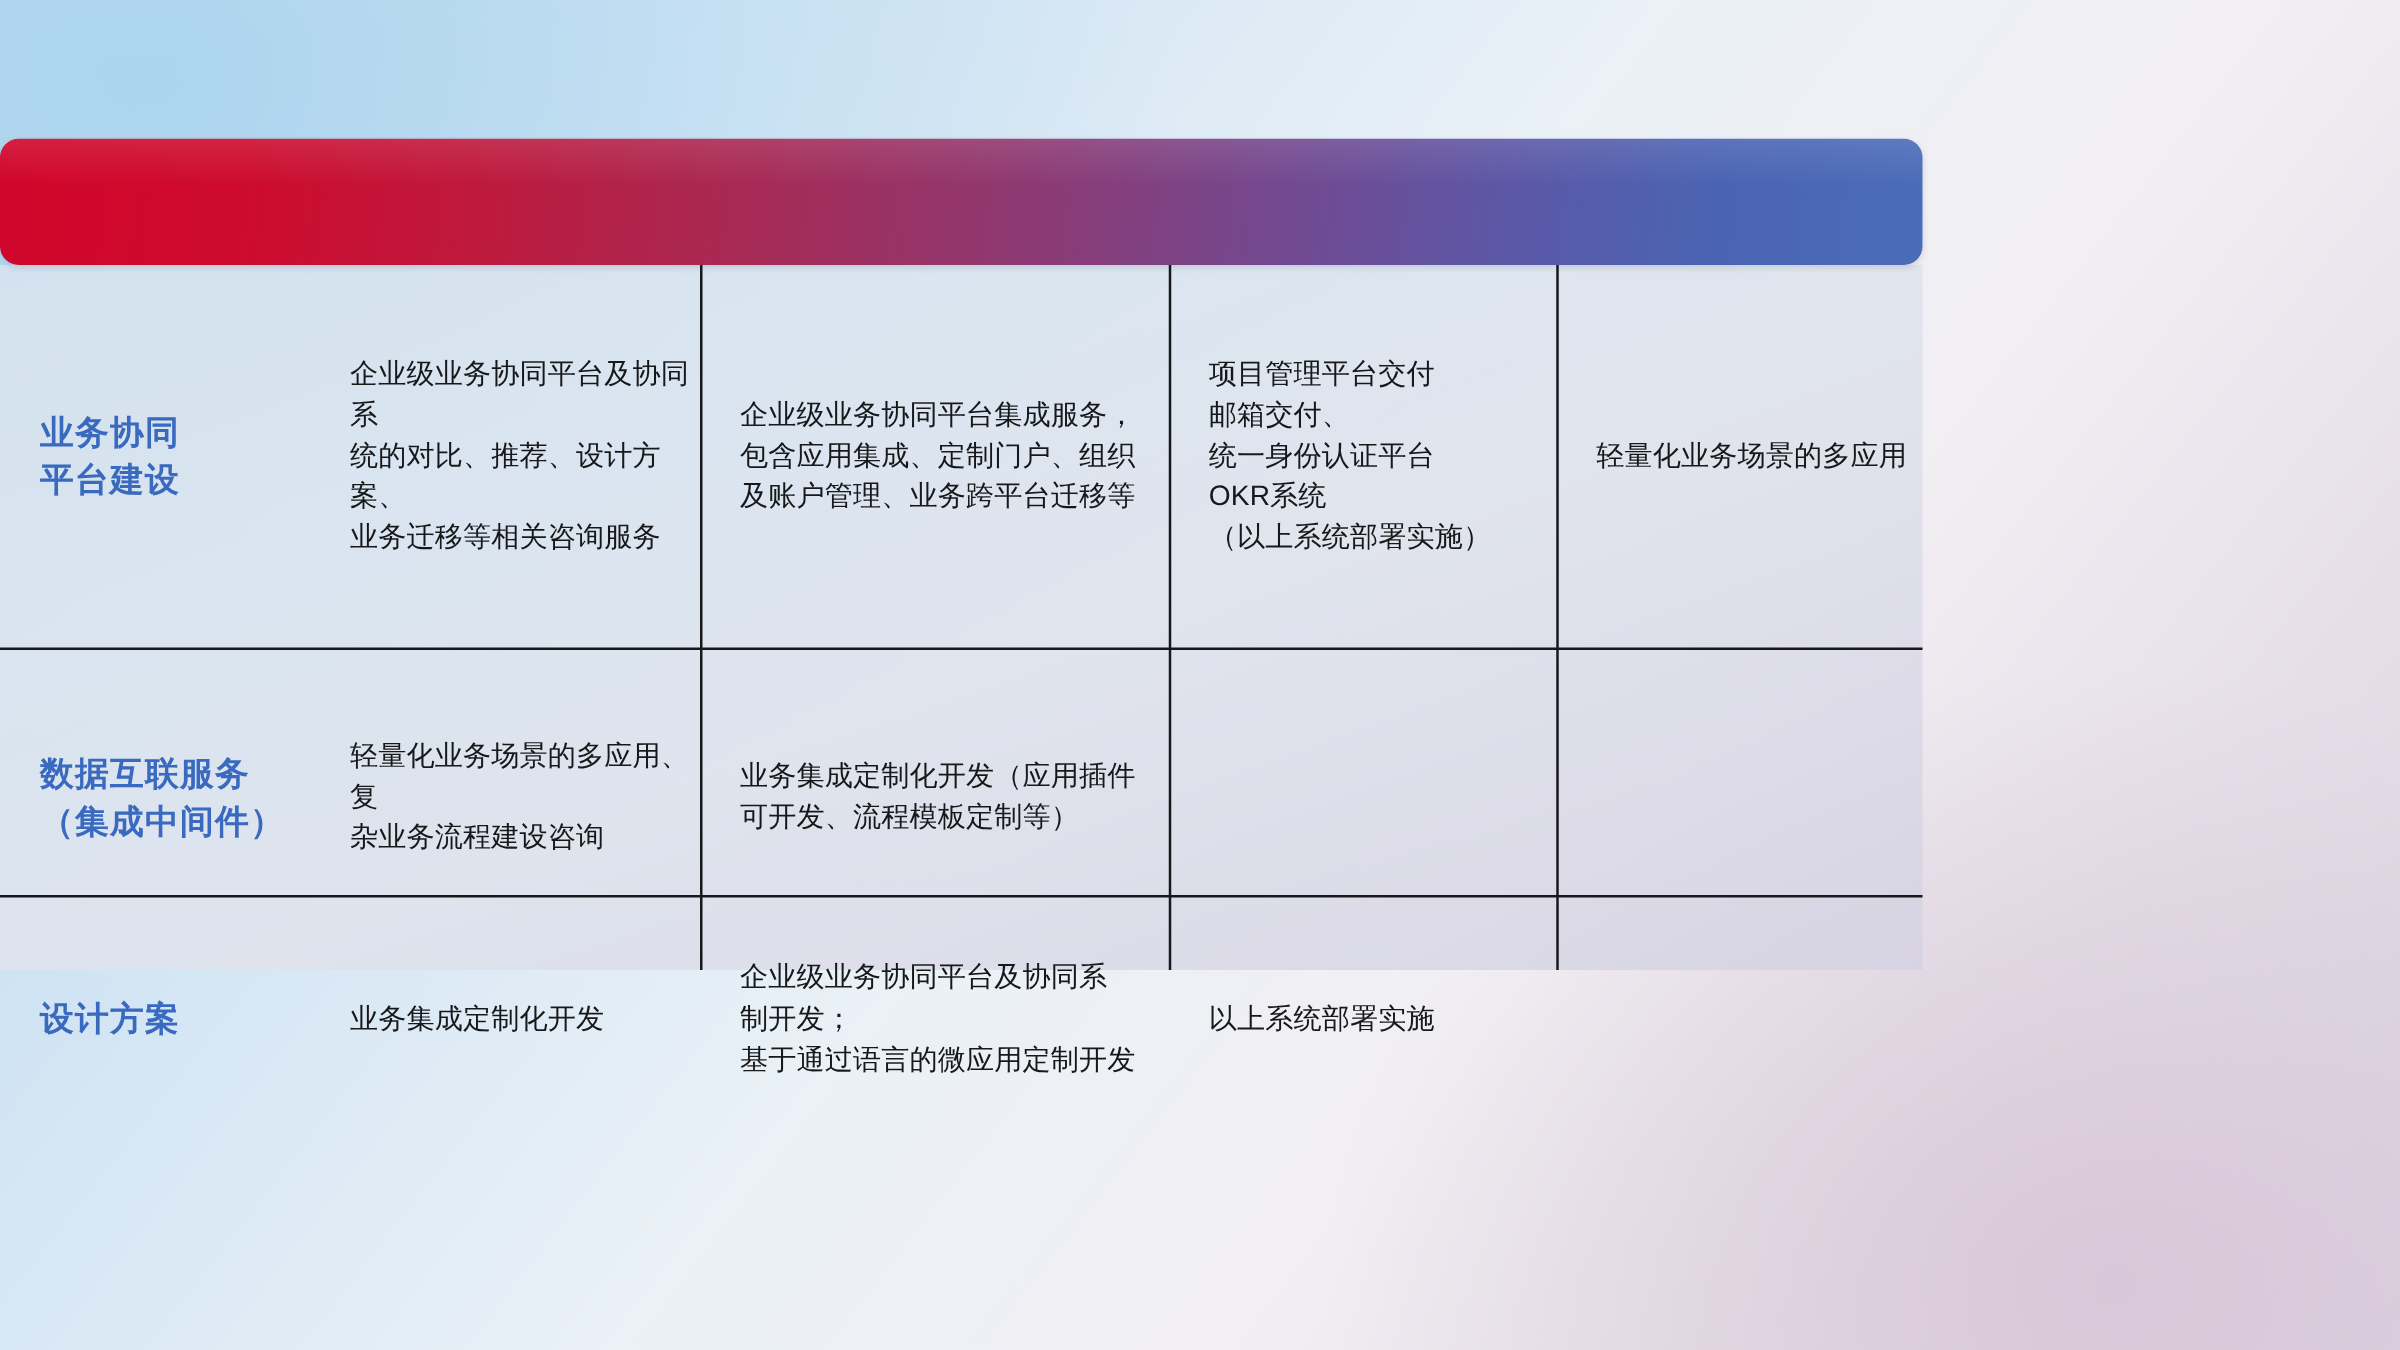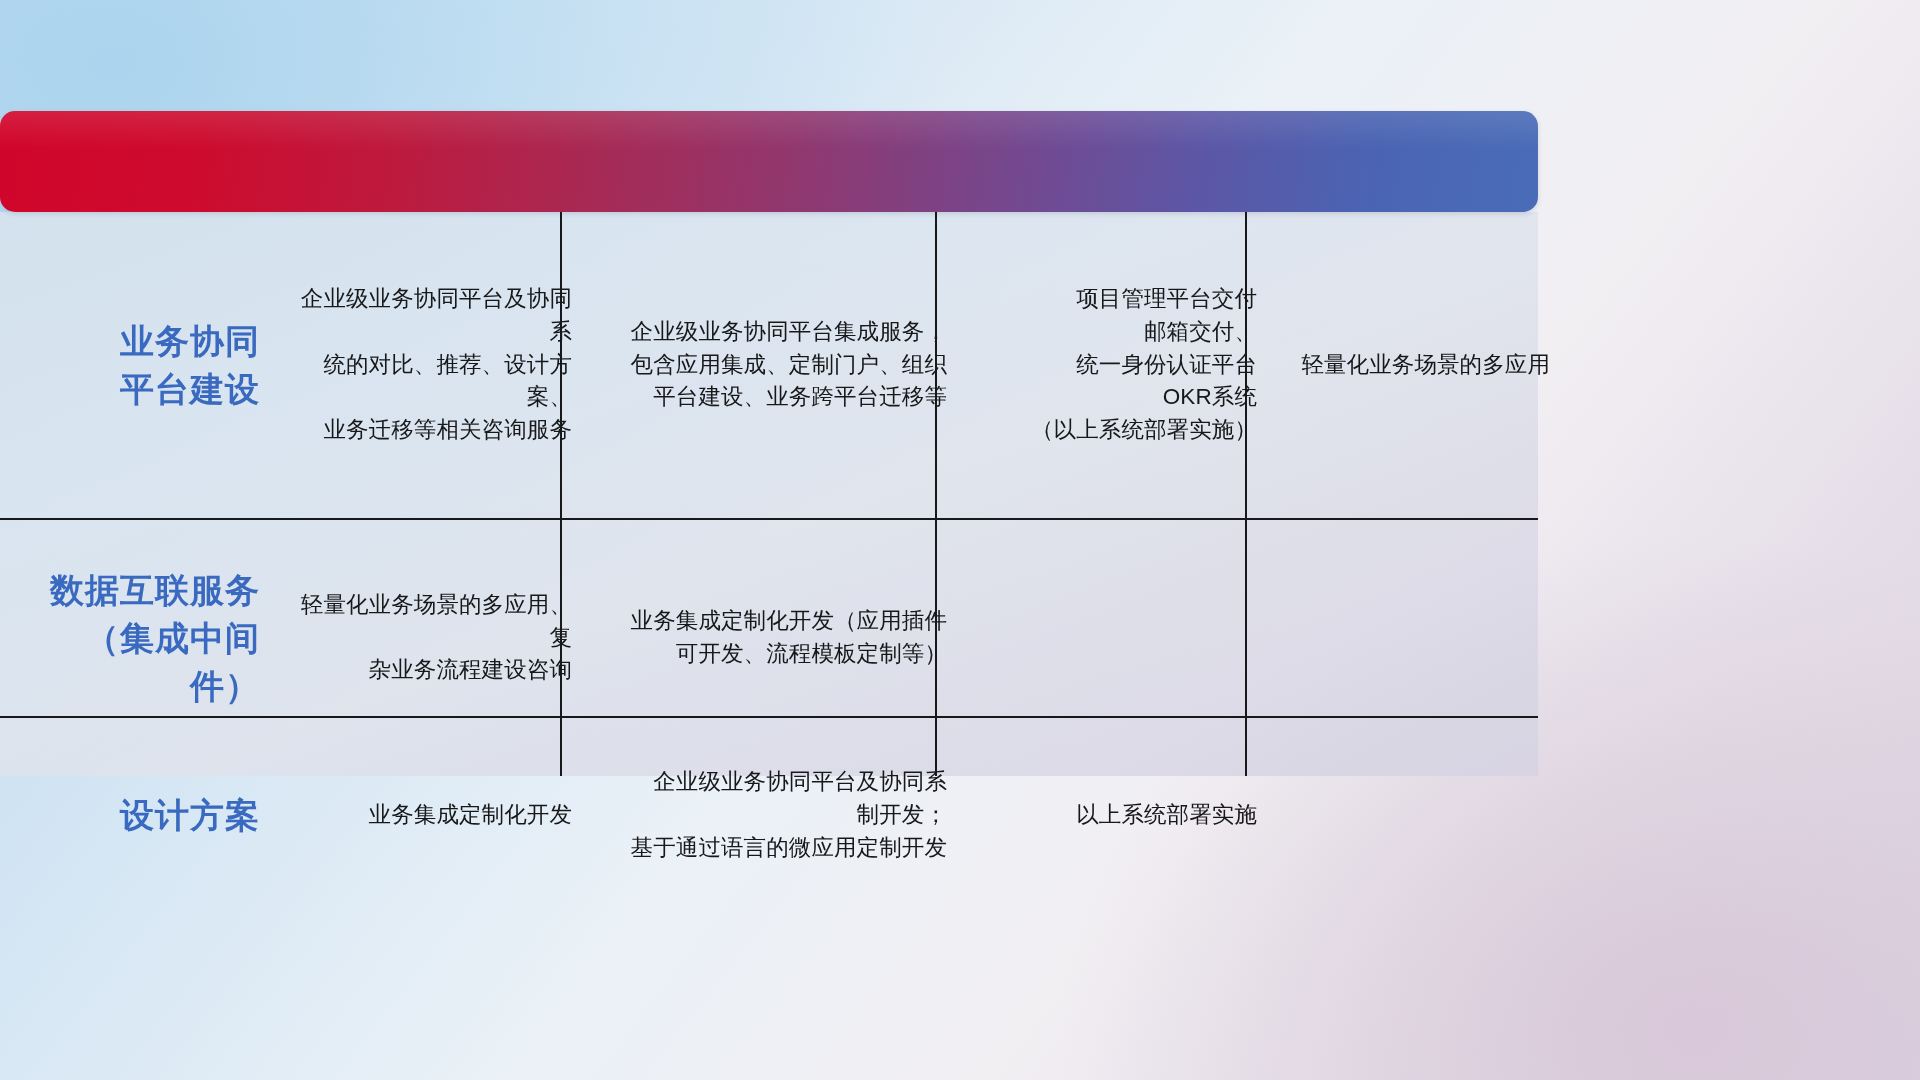--- a/index.html
+++ b/index.html
@@ -104,39 +104,39 @@
     z-index: 0;
   }
 
   tbody tr {
     background: transparent;
   }
   tbody td {
     padding: 8px 10px;
     margin: 12px;
     vertical-align: middle;
-    text-align: right;
+    text-align: left;
     font-size: 22.5px;
     line-height: 1.46;
     color: #17181a;
     position: relative;
     z-index: 2;
     border: 0;
     letter-spacing: 0.1px;
   }
 
   tbody tr.r1 { height: 306px; }
   tbody tr.r2 { height: 240px; }
   tbody tr.r3 { height: 60px; }
 
   
   td.cat {
     color: #3a6ac0;
     font-weight: bold;
-    font-size: 34px;
+    font-size: 27px;
     line-height: 1.42;
     letter-spacing: 1px;
   }
 
   
   .rule-h {
     position: absolute;
     left: 0;
     width: 1538px;
     height: 0;
@@ -187,21 +187,21 @@
       </thead>
       <tbody>
         <tr class="r1">
           <td class="cat" style="white-space: pre-line;">业务协同
 平台建设</td>
           <td style="white-space: pre-line;">企业级业务协同平台及协同系
 统的对比、推荐、设计方案、
 业务迁移等相关咨询服务</td>
           <td style="white-space: pre-line;">企业级业务协同平台集成服务，
 包含应用集成、定制门户、组织
-平台建设、业务跨平台迁移等</td>
+及账户管理、业务跨平台迁移等</td>
           <td style="white-space: pre-line;">项目管理平台交付
 邮箱交付、
 统一身份认证平台
 OKR系统
 （以上系统部署实施）</td>
           <td>轻量化业务场景的多应用</td>
         </tr>
         <tr class="r2">
           <td class="cat" style="white-space: pre-line;">数据互联服务
 （集成中间件）</td>

